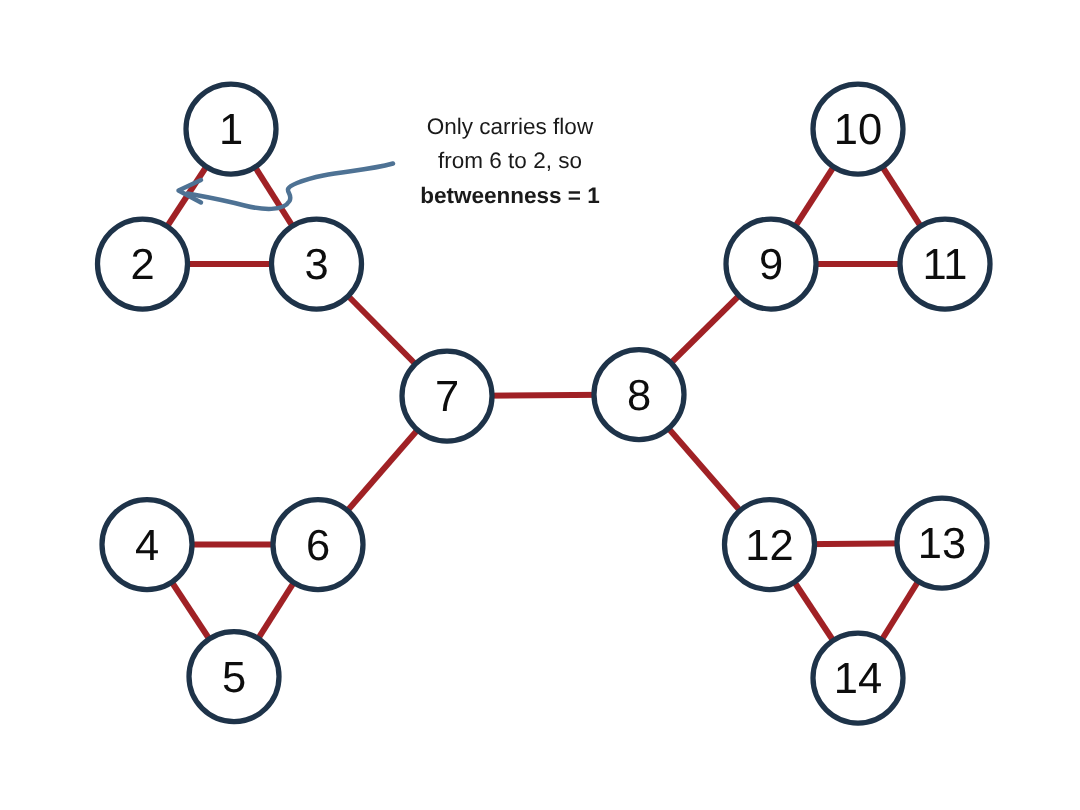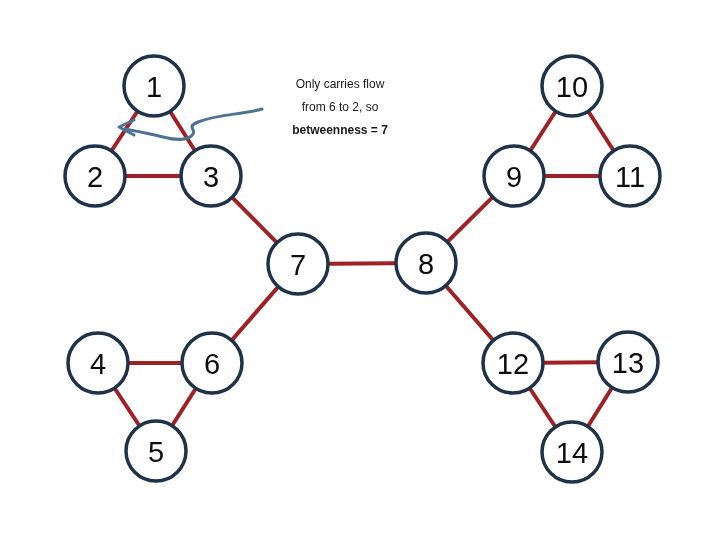--- a/index.html
+++ b/index.html
@@ -15,21 +15,21 @@
   #nodes-layer text {
     font-family: "Liberation Sans", sans-serif;
     font-size: 29px;
     fill: #0d0d0d;
   }
   .annotation {
     position: absolute;
     left: 258px; top: 73px;
     width: 164px;
     text-align: center;
-    font-size: 12px;
+    font-size: 15px;
     line-height: 23px;
     color: #1a1a1a;
   }
   .annotation .bold { font-weight: bold; }
 </style>
 </head>
 <body>
 
 <div class="slide">
 
@@ -88,16 +88,16 @@
                C 186 127, 196 128, 193 134
                C 189 141, 175 140, 163 137
                C 148 133, 136 131, 125 129" fill="none" stroke-width="3" stroke-linecap="round" stroke="#4e7294"></path>
       <path id="arrow-head" d="M 134 120 L 119 127 L 134 135" fill="none" stroke-width="3" stroke-linecap="round" stroke-linejoin="round" stroke="#4e7294"></path>
     </g>
   </svg>
 
   <div class="annotation">
     <div>Only carries flow</div>
     <div>from 6 to 2, so</div>
-    <div class="bold">betweenness = 7</div>
+    <div class="bold">betweenness = 1</div>
   </div>
 
 </div>
 
 </body></html>

